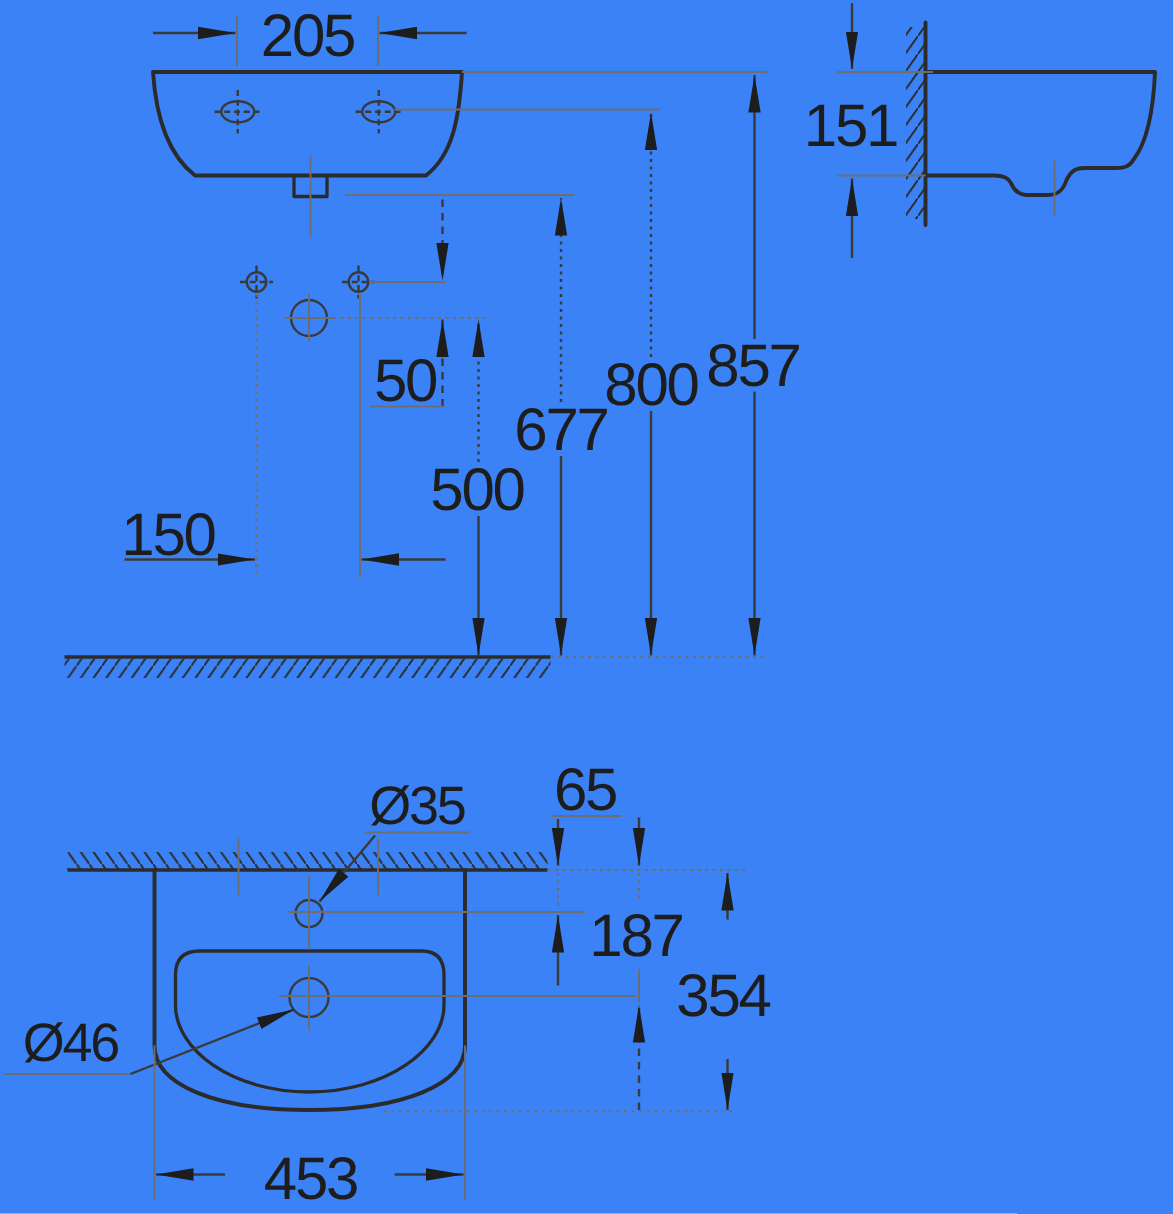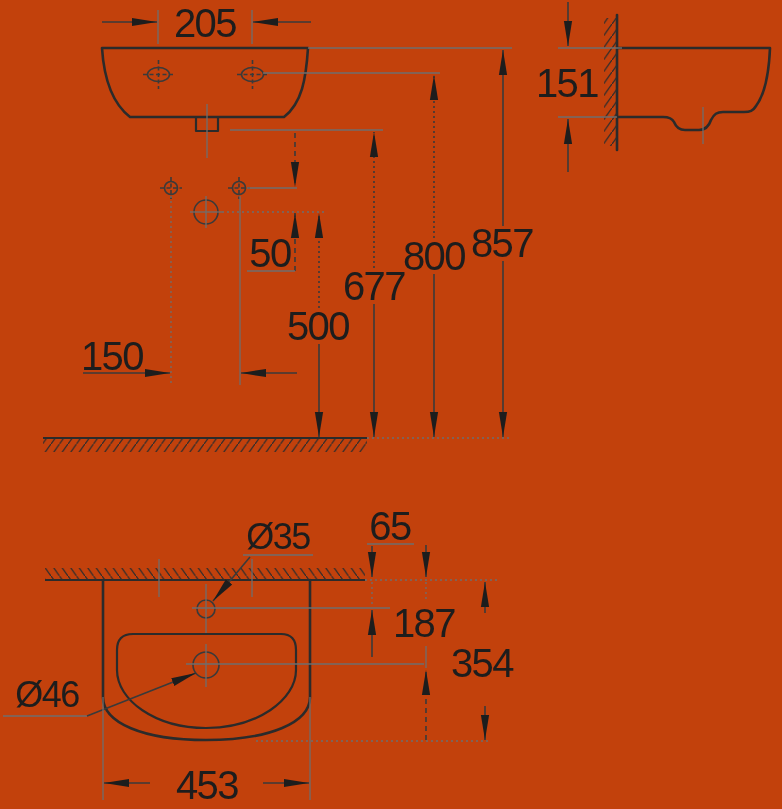--- a/index.html
+++ b/index.html
@@ -1,16 +1,16 @@
 <!DOCTYPE html>
 <html><head>
 <meta charset="utf-8">
 <style>
   html,body{margin:0;padding:0;background:#ffffff;width:782px;height:809px;overflow:hidden;}
-  .canvas{width:782px;height:809px;background:#c2410c;}
+  .canvas{width:782px;height:809px;background:#3b82f6;}
   svg{display:block;}
   .ol   {stroke:#2b2b2b;stroke-width:2.6;fill:none;stroke-linejoin:round;stroke-linecap:round;}
   .ol2  {stroke:#2b2b2b;stroke-width:2.2;fill:none;stroke-linejoin:round;}
   .thin {stroke:#6e6e6e;stroke-width:1.3;fill:none;}
   .med  {stroke:#3a3a3a;stroke-width:1.6;fill:none;}
   .dot  {stroke-dasharray:2 3;}
   .dash {stroke-dasharray:5 4;}
   .cdash{stroke-dasharray:4 2.5;}
   .dim  {font-family:"Liberation Sans",sans-serif;font-size:40px;fill:#1d1d1d;
          text-anchor:middle;letter-spacing:-1.5px;}

